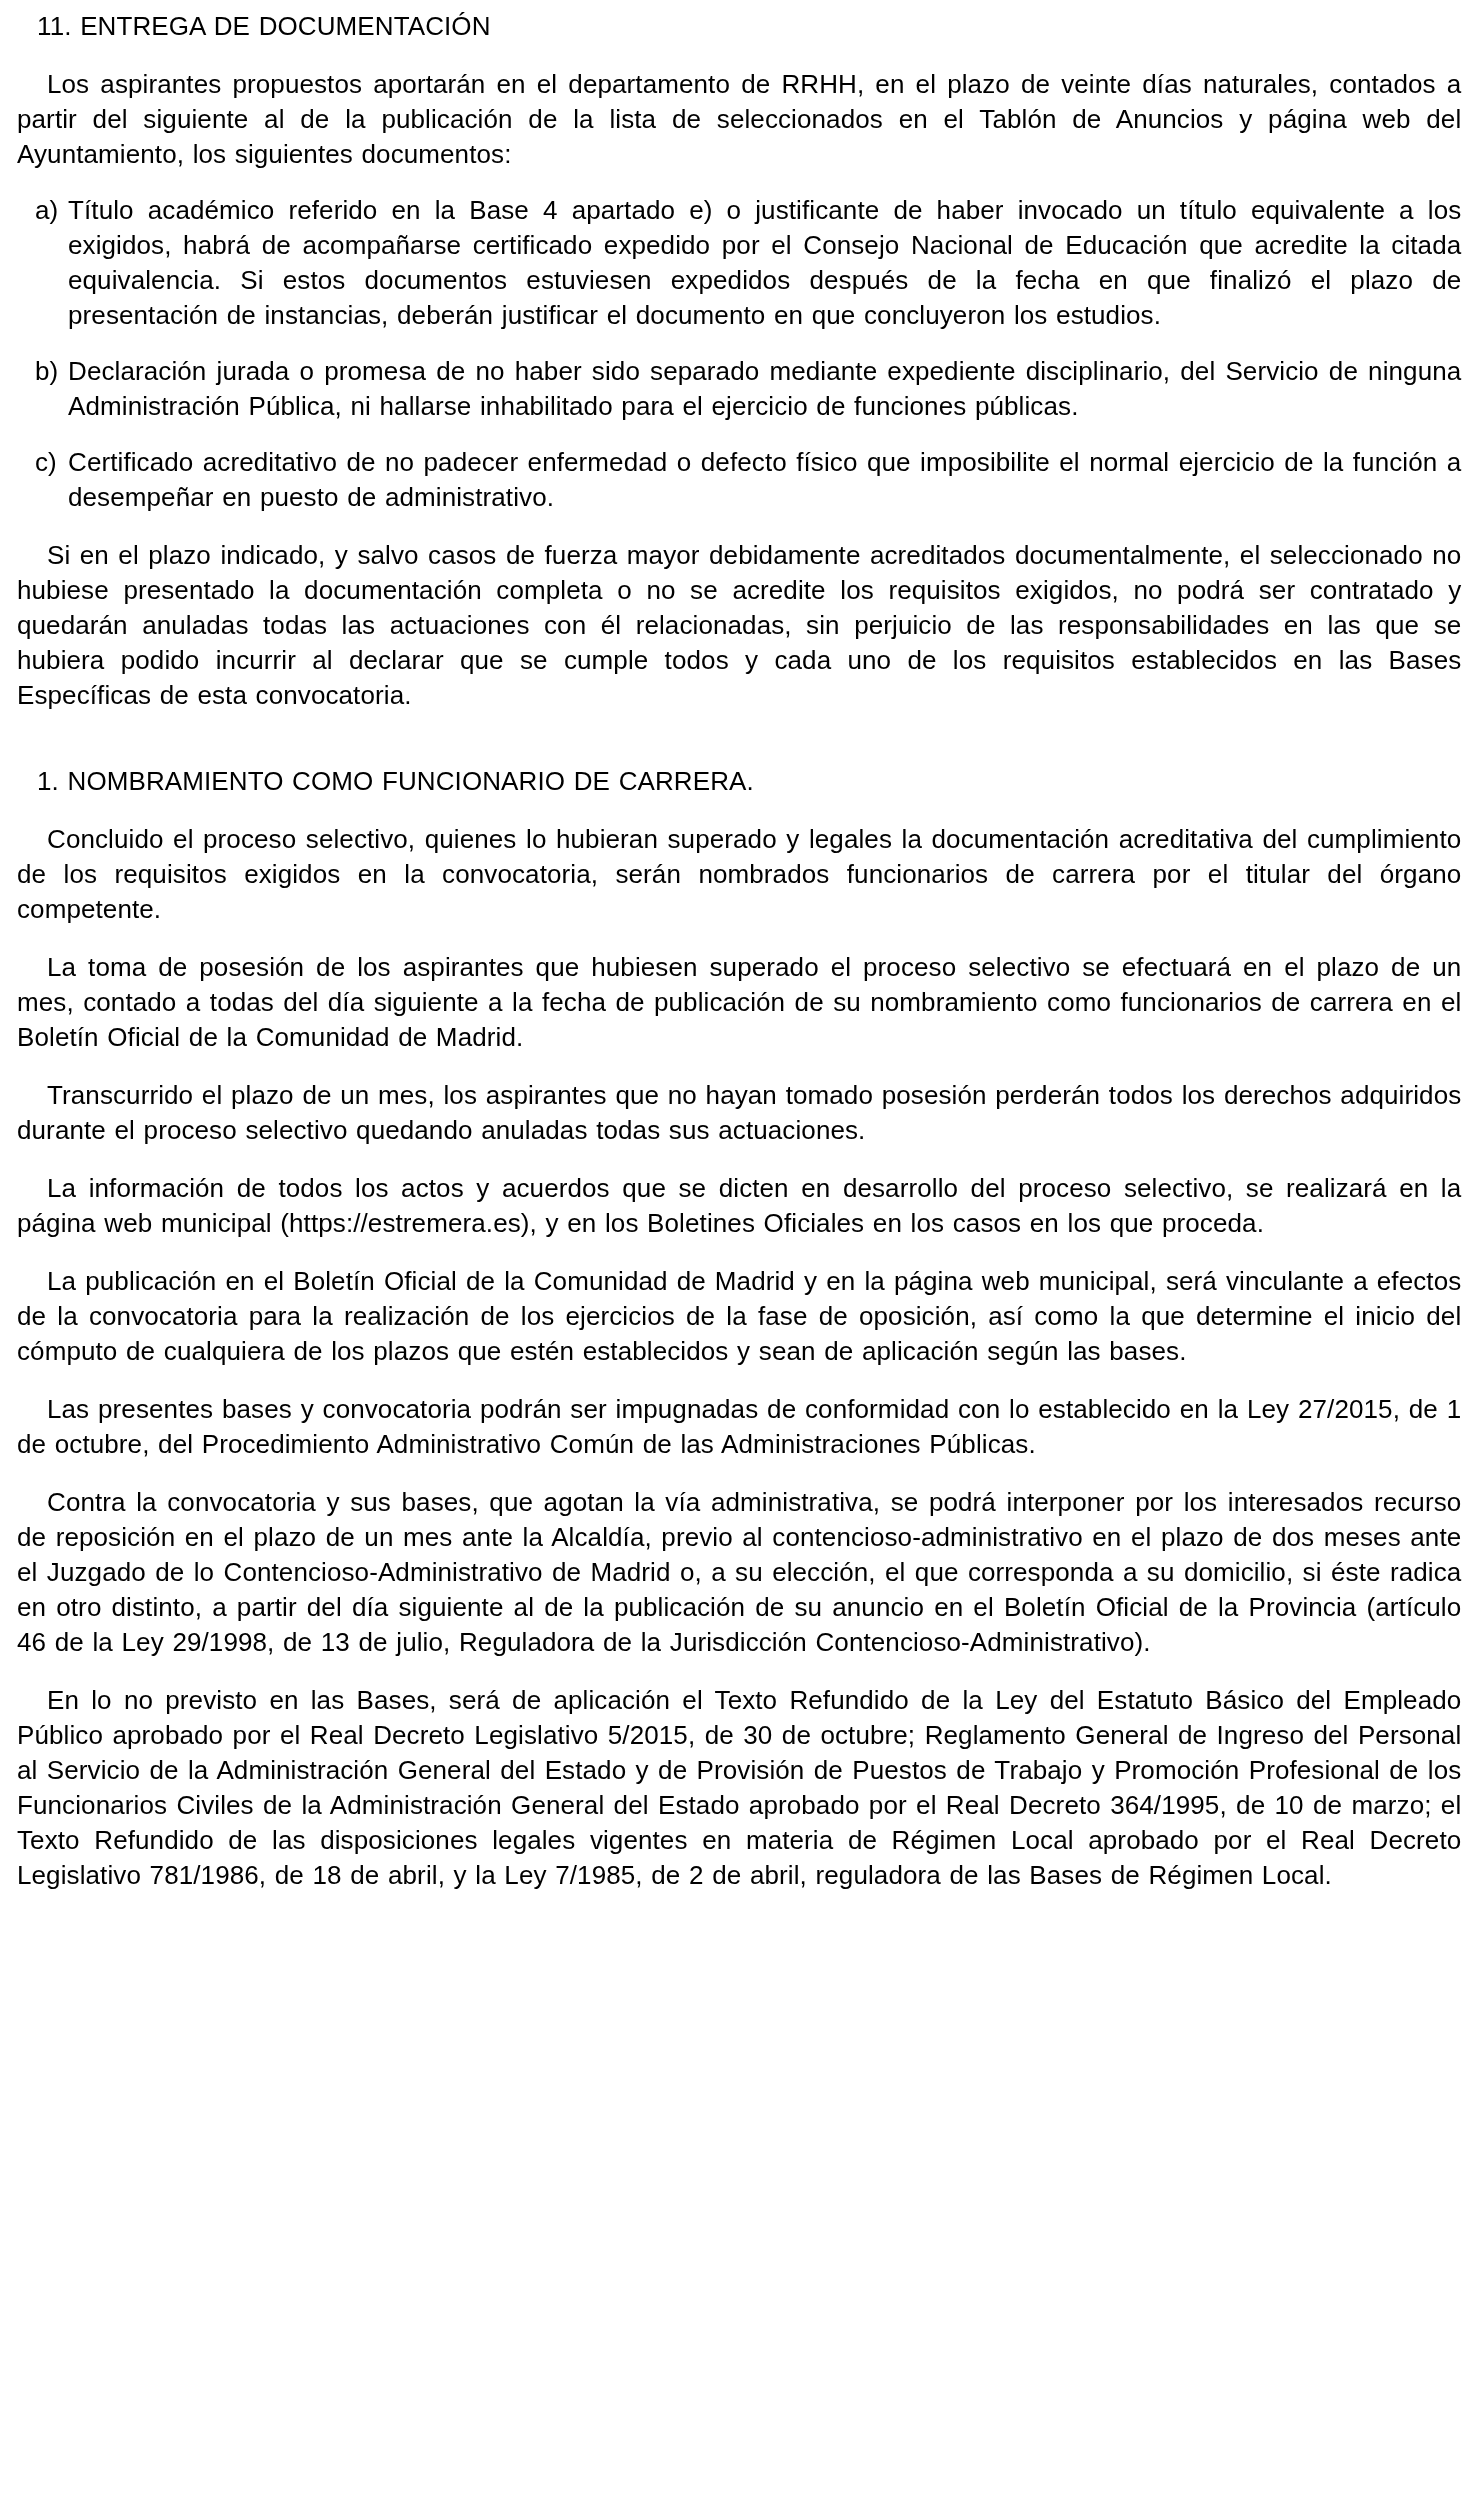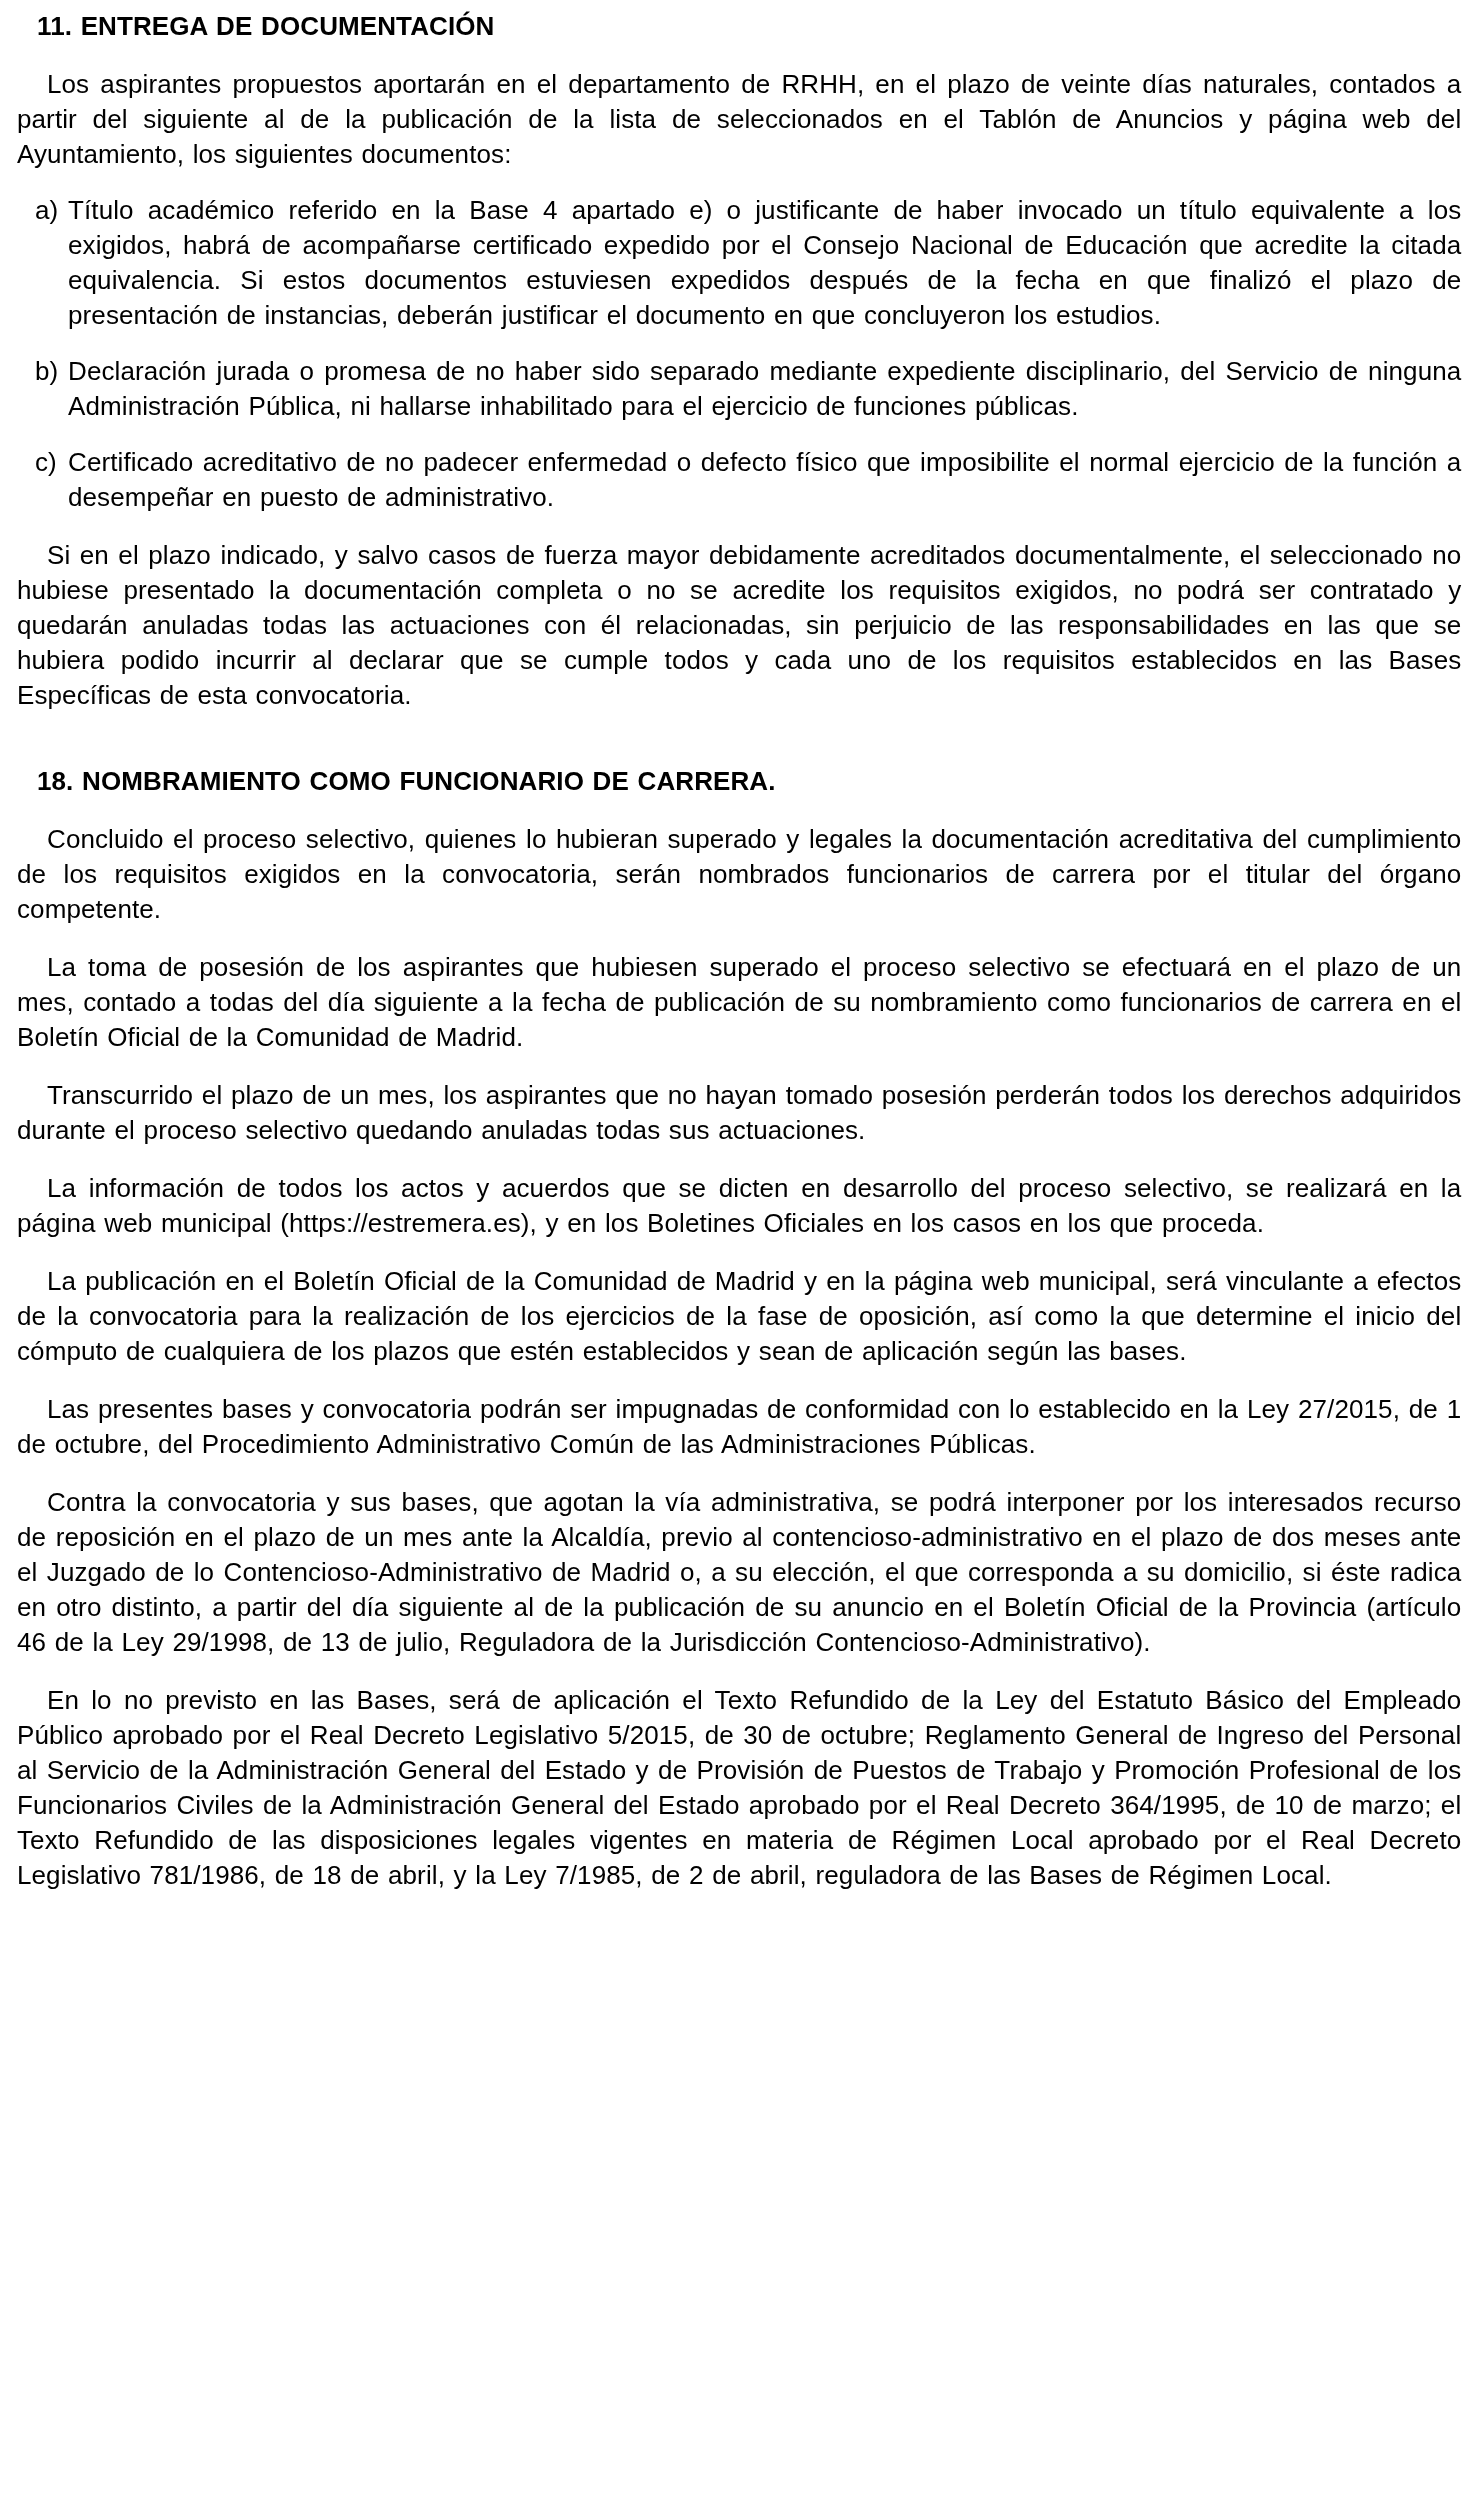--- a/index.html
+++ b/index.html
@@ -16,21 +16,21 @@
       color: #000000;
       letter-spacing: 0.1px;
       word-spacing: 1.3px;
     }
     .page {
       width: 1470px;
       padding: 8.7px 8.7px 35px 7px;
     }
     section { margin: 0; }
     .heading {
-      font-weight: bold;
+      font-weight: normal;
       font-size: 26px;
       line-height: 35px;
       margin: 0;
       padding-left: 30px;
       white-space: nowrap;
     }
     .heading--gap-lg { margin-top: 51px; }
     .heading--gap    { margin-top: 26px; }
     .para {
       margin: 23px 0 0 10px;
@@ -73,21 +73,21 @@
       <div class="list-item">
         <span class="list-marker">c)</span>
         <span class="list-item-text">Certificado acreditativo de no padecer enfermedad o defecto físico que imposibilite el normal ejercicio de la función a desempeñar en puesto de administrativo.</span>
       </div>
     </div>
 
     <p class="para">Si en el plazo indicado, y salvo casos de fuerza mayor debidamente acreditados documentalmente, el seleccionado no hubiese presentado la documentación completa o no se acredite los requisitos exigidos, no podrá ser contratado y quedarán anuladas todas las actuaciones con él relacionadas, sin perjuicio de las responsabilidades en las que se hubiera podido incurrir al declarar que se cumple todos y cada uno de los requisitos establecidos en las Bases Específicas de esta convocatoria.</p>
   </section>
 
   <section>
-    <h2 class="heading heading--gap-lg">18. NOMBRAMIENTO COMO FUNCIONARIO DE CARRERA.</h2>
+    <h2 class="heading heading--gap-lg">1. NOMBRAMIENTO COMO FUNCIONARIO DE CARRERA.</h2>
 
     <p class="para">Concluido el proceso selectivo, quienes lo hubieran superado y legales la documentación acreditativa del cumplimiento de los requisitos exigidos en la convocatoria, serán nombrados funcionarios de carrera por el titular del órgano competente.</p>
 
     <p class="para">La toma de posesión de los aspirantes que hubiesen superado el proceso selectivo se efectuará en el plazo de un mes, contado a todas del día siguiente a la fecha de publicación de su nombramiento como funcionarios de carrera en el Boletín Oficial de la Comunidad de Madrid.</p>
 
     <p class="para">Transcurrido el plazo de un mes, los aspirantes que no hayan tomado posesión perderán todos los derechos adquiridos durante el proceso selectivo quedando anuladas todas sus actuaciones.</p>
   </section>
 
   <section>
 

